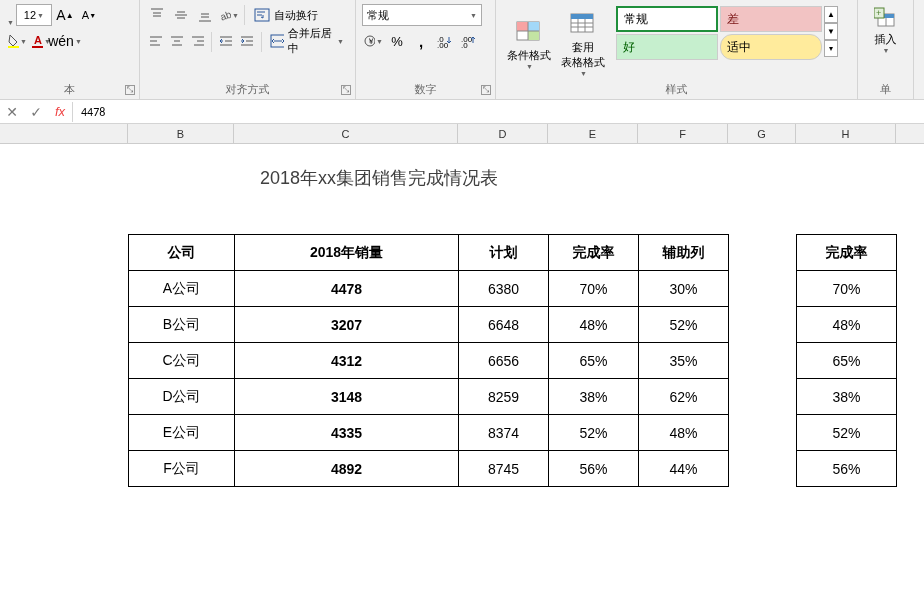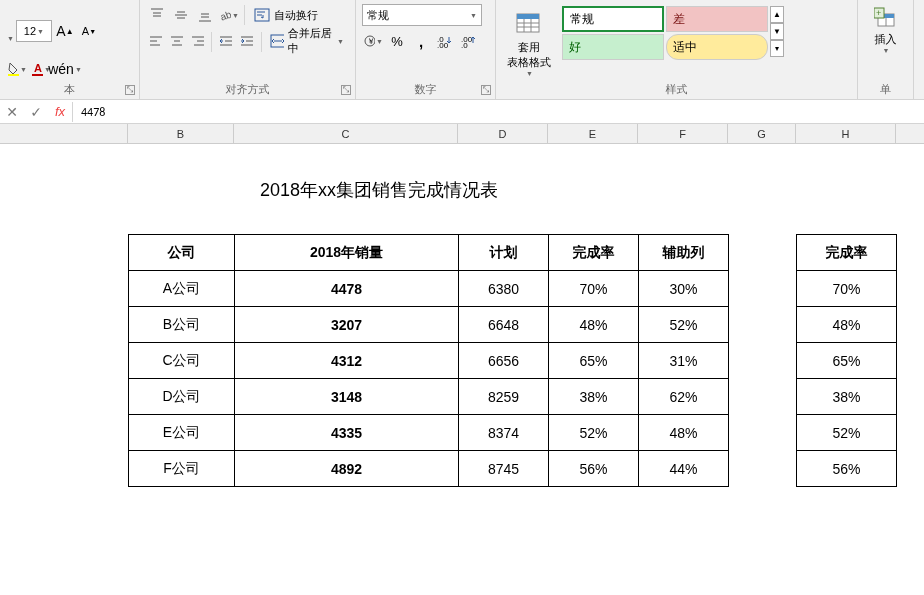--- a/index.html
+++ b/index.html
@@ -6,21 +6,21 @@
   body { font-family: "Microsoft YaHei", Arial, sans-serif; font-size: 12px; background: #fff; width: 924px; height: 595px; overflow: hidden; }
   
   
   .ribbon { height: 100px; background: #f1f1f1; border-bottom: 1px solid #d4d4d4; display: flex; }
   .ribbon-group { border-right: 1px solid #d4d4d4; position: relative; padding: 4px 6px 18px 6px; }
   .group-label { position: absolute; bottom: 2px; left: 0; right: 0; text-align: center; font-size: 11px; color: #666; }
   .dialog-launcher { position: absolute; bottom: 4px; right: 4px; width: 10px; height: 10px; border: 1px solid #999; font-size: 8px; line-height: 7px; text-align: center; color: #666; cursor: pointer; }
   
   
   .font-group { width: 140px; }
-  .font-row { display: flex; align-items: flex-end; gap: 2px; margin-bottom: 4px; margin-top: 16px; }
+  .font-row { display: flex; align-items: flex-end; gap: 2px; margin-bottom: 4px; }
   .font-size-box { width: 36px; height: 22px; border: 1px solid #ababab; background: #fff; display: flex; align-items: center; justify-content: center; font-size: 11px; }
   .icon-btn { width: 22px; height: 22px; display: flex; align-items: center; justify-content: center; cursor: pointer; border: 1px solid transparent; }
   .dd-arrow { font-size: 7px; color: #666; margin-left: 1px; }
   
   
   .align-group { width: 216px; }
   .align-top { display: flex; align-items: center; gap: 2px; }
   .align-bottom { display: flex; align-items: flex-end; gap: 2px; margin-top: 4px; }
   .btn-lbl { display: flex; align-items: center; padding: 0 4px; height: 22px; cursor: pointer; border: 1px solid transparent; font-size: 11px; }
   .sep { width: 1px; height: 20px; background: #d4d4d4; margin: 0 2px; }
@@ -60,21 +60,21 @@
   .ch-B { width: 106px; }
   .ch-C { width: 224px; }
   .ch-D { width: 90px; }
   .ch-E { width: 90px; }
   .ch-F { width: 90px; }
   .ch-G { width: 68px; }
   .ch-H { width: 100px; }
   
   
   .sheet { position: relative; height: 451px; background: #fff; }
-  .title-text { position: absolute; left: 260px; top: 22px; font-size: 18px; color: #000000; margin-top: 12px; }
+  .title-text { position: absolute; left: 260px; top: 22px; font-size: 18px; color: #404040; }
   
   .main-table { position: absolute; left: 128px; top: 90px; border-collapse: collapse; }
   .main-table td, .main-table th { border: 1px solid #000; height: 36px; text-align: center; font-size: 14px; font-family: "Microsoft YaHei", Arial; }
   .main-table th { font-weight: bold; }
   .col-company { width: 106px; }
   .col-sales { width: 224px; font-weight: bold; }
   .col-plan { width: 90px; }
   .col-rate { width: 90px; }
   .col-aux { width: 90px; }
   
@@ -242,20 +242,32 @@
             <text x="0" y="14" font-size="8">.0</text>
             <path d="M12 9 l0 -6 M10 5 l2 -2 l2 2" stroke="#2a579a" fill="none"></path>
           </svg>
         </div>
     </div>
     <div class="group-label">数字</div>
     <div class="dialog-launcher">⤡</div>
   </div>
 
   <div class="ribbon-group styles-group">
+    <div class="styles-big">
+      <svg width="28" height="28">
+          <rect x="2" y="4" width="22" height="18" fill="#fff" stroke="#888"></rect>
+          <rect x="2" y="4" width="11" height="9" fill="#f8a3a3"></rect>
+          <rect x="13" y="4" width="11" height="9" fill="#a3d8f8"></rect>
+          <rect x="13" y="13" width="11" height="9" fill="#c3e4a3"></rect>
+          <line x1="13" y1="4" x2="13" y2="22" stroke="#888"></line>
+          <line x1="2" y1="13" x2="24" y2="13" stroke="#888"></line>
+        </svg>
+      <span>条件格式</span>
+        <span class="dd-arrow">▼</span>
+    </div>
     <div class="styles-big">
       <svg width="28" height="28">
           <rect x="2" y="4" width="22" height="18" fill="#fff" stroke="#888"></rect>
           <rect x="2" y="4" width="22" height="5" fill="#4e90c9"></rect>
           <line x1="2" y1="13" x2="24" y2="13" stroke="#888"></line>
           <line x1="2" y1="17" x2="24" y2="17" stroke="#888"></line>
           <line x1="9" y1="9" x2="9" y2="22" stroke="#888"></line>
           <line x1="16" y1="9" x2="16" y2="22" stroke="#888"></line>
         </svg>
       <span style="white-space:pre-line;">套用
@@ -335,21 +347,21 @@
           <td class="col-sales">3207</td>
           <td class="col-plan">6648</td>
           <td class="col-rate">48%</td>
           <td class="col-aux">52%</td>
         </tr>
     <tr>
           <td class="col-company">C公司</td>
           <td class="col-sales">4312</td>
           <td class="col-plan">6656</td>
           <td class="col-rate">65%</td>
-          <td class="col-aux">31%</td>
+          <td class="col-aux">35%</td>
         </tr>
     <tr>
           <td class="col-company">D公司</td>
           <td class="col-sales">3148</td>
           <td class="col-plan">8259</td>
           <td class="col-rate">38%</td>
           <td class="col-aux">62%</td>
         </tr>
     <tr>
           <td class="col-company">E公司</td>

